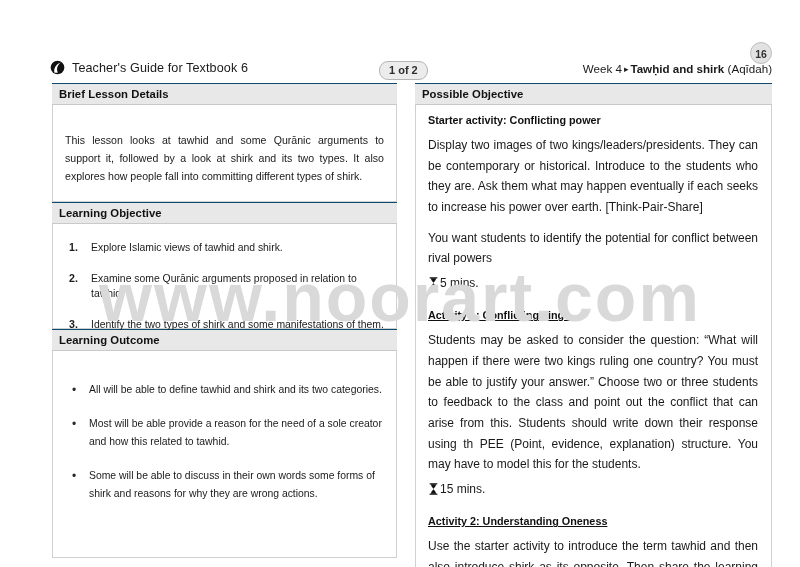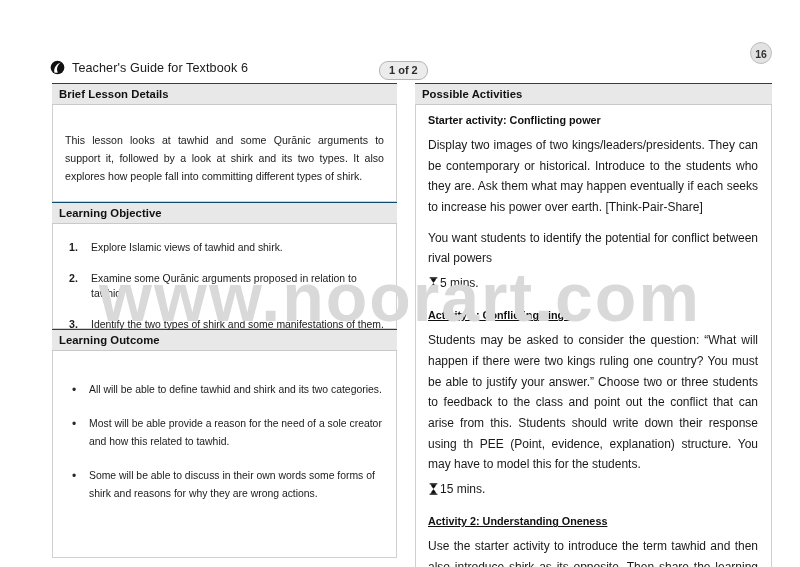--- a/index.html
+++ b/index.html
@@ -258,20 +258,24 @@
     <div id="brand">
       <svg id="brand-logo" viewBox="0 0 16 16">
         <circle cx="8" cy="8" r="7.3" fill="#111111"></circle>
         <path d="M4.6 13.2 C 4.0 8.6, 6.4 4.2, 11.6 2.6 C 7.6 5.4, 6.6 9.6, 8.4 13.4 C 7.2 13.9, 5.7 13.8, 4.6 13.2 Z" fill="#ffffff"></path>
       </svg>
       <span id="brand-title">Teacher's Guide for Textbook 6</span>
     </div>
 
     <div id="page-count-pill">1 of 2</div>
 
+    <div id="week-line">
+      <span>Week 4</span><span class="arrow">▸</span><span class="topic">Tawḥid and shirk</span>
+      <span>(Aqīdah)</span>
+    </div>
   </div>
 
   <div class="column" id="left-column">
 
     <div class="section-header">Brief Lesson Details</div>
     <div class="section-body" id="brief-body">
       <div class="body-text">This lesson looks at tawhid and some Qurānic arguments to support it, followed by a look at shirk and its two types. It also explores how people fall into committing different types of shirk.</div>
     </div>
 
     <div class="section-header">Learning Objective</div>
@@ -288,21 +292,21 @@
       <ul class="bulleted">
         <li>All will be able to define tawhid and shirk and its two categories.</li>
         <li>Most will be able provide a reason for the need of a sole creator and how this related to tawhid.</li>
         <li>Some will be able to discuss in their own words some forms of shirk and reasons for why they are wrong actions.</li>
       </ul>
     </div>
   </div>
 
   <div class="column" id="right-column">
 
-    <div class="section-header">Possible Activities</div>
+    <div class="section-header">Possible Objective</div>
 
     <div class="section-body" id="activities-body">
 
       <div class="activity-title">Starter activity: Conflicting power</div>
       <p class="activity-para">Display two images of two kings/leaders/presidents. They can be contemporary or historical. Introduce to the students who they are. Ask them what may happen eventually if each seeks to increase his power over earth. [Think-Pair-Share]</p>
       <p class="activity-para tight">You want students to identify the potential for conflict between rival powers</p>
       <p class="activity-para">
         <svg class="hourglass" viewBox="0 0 10 14">
           <path d="M1 1 H9 M1 13 H9" stroke="#111" stroke-width="1.4" stroke-linecap="round"></path>
           <path d="M2 1.4 C2 4.6, 5 6, 5 7 C5 6, 8 4.6, 8 1.4 Z" fill="#111"></path>

